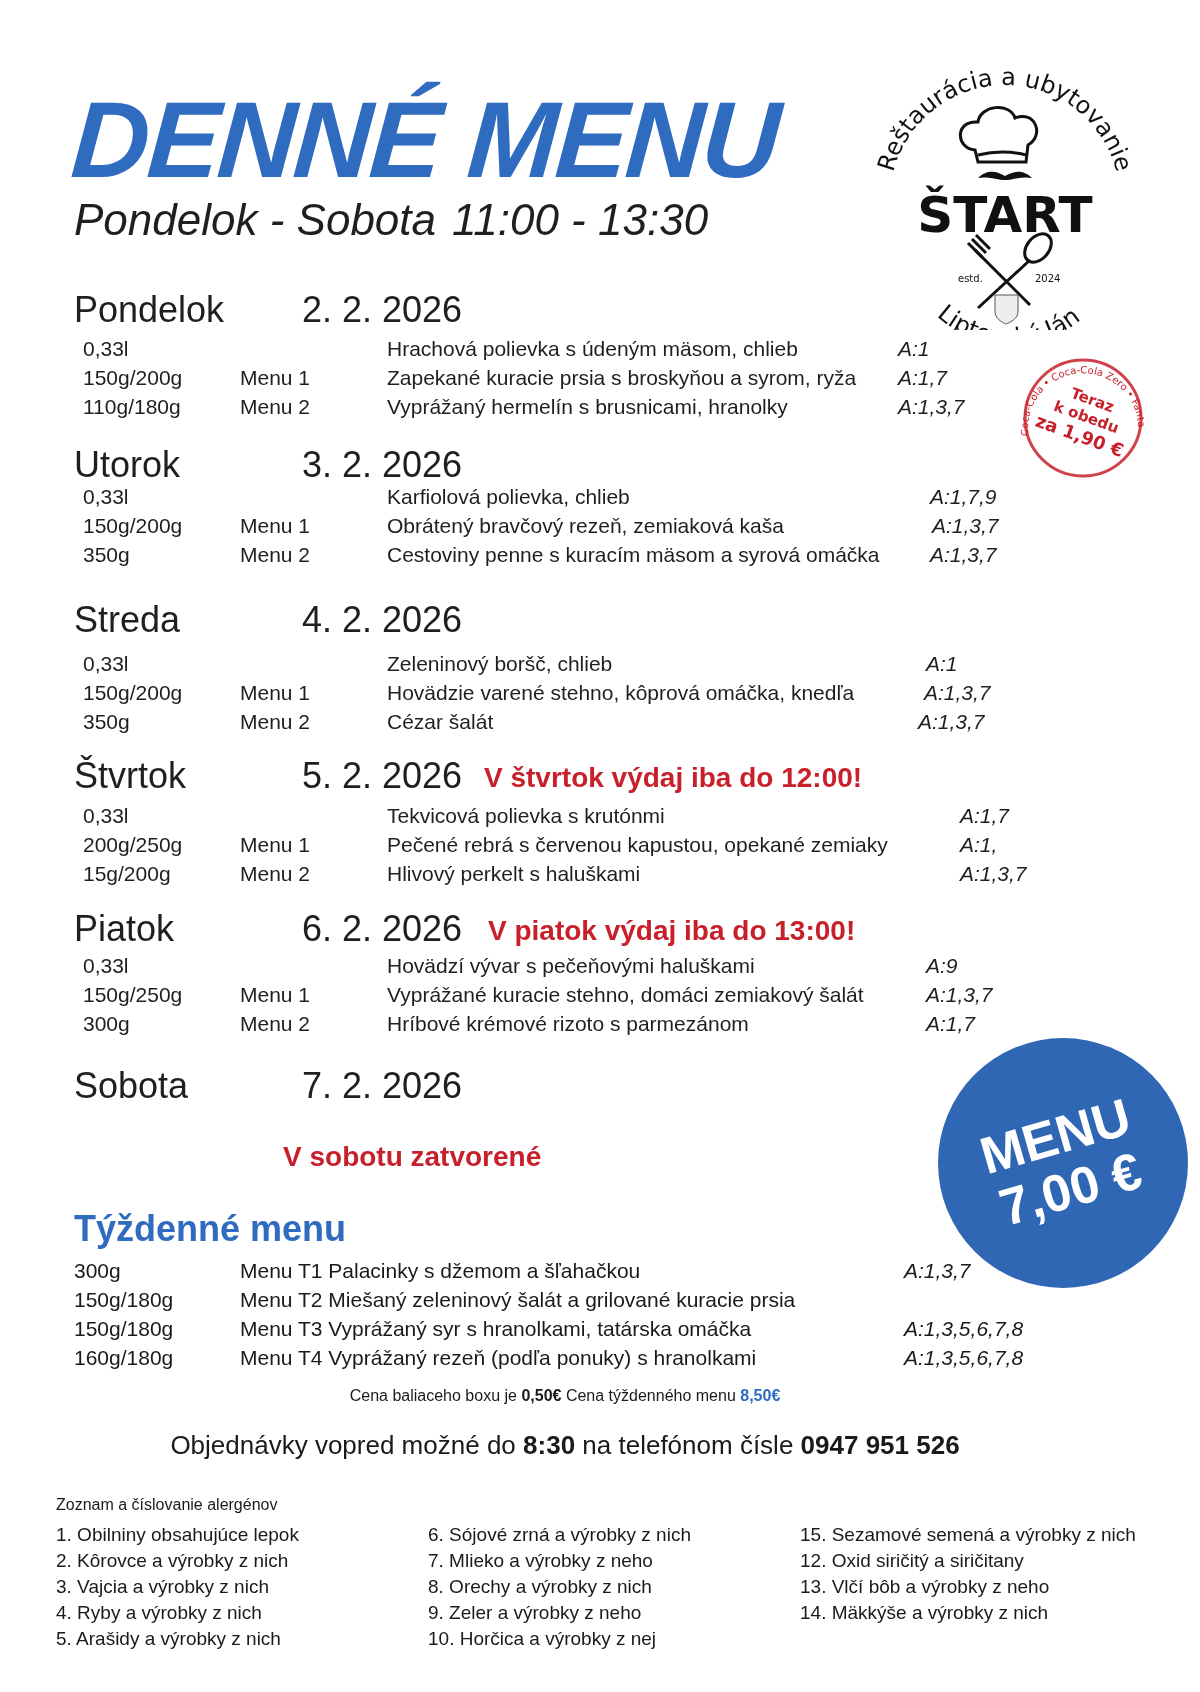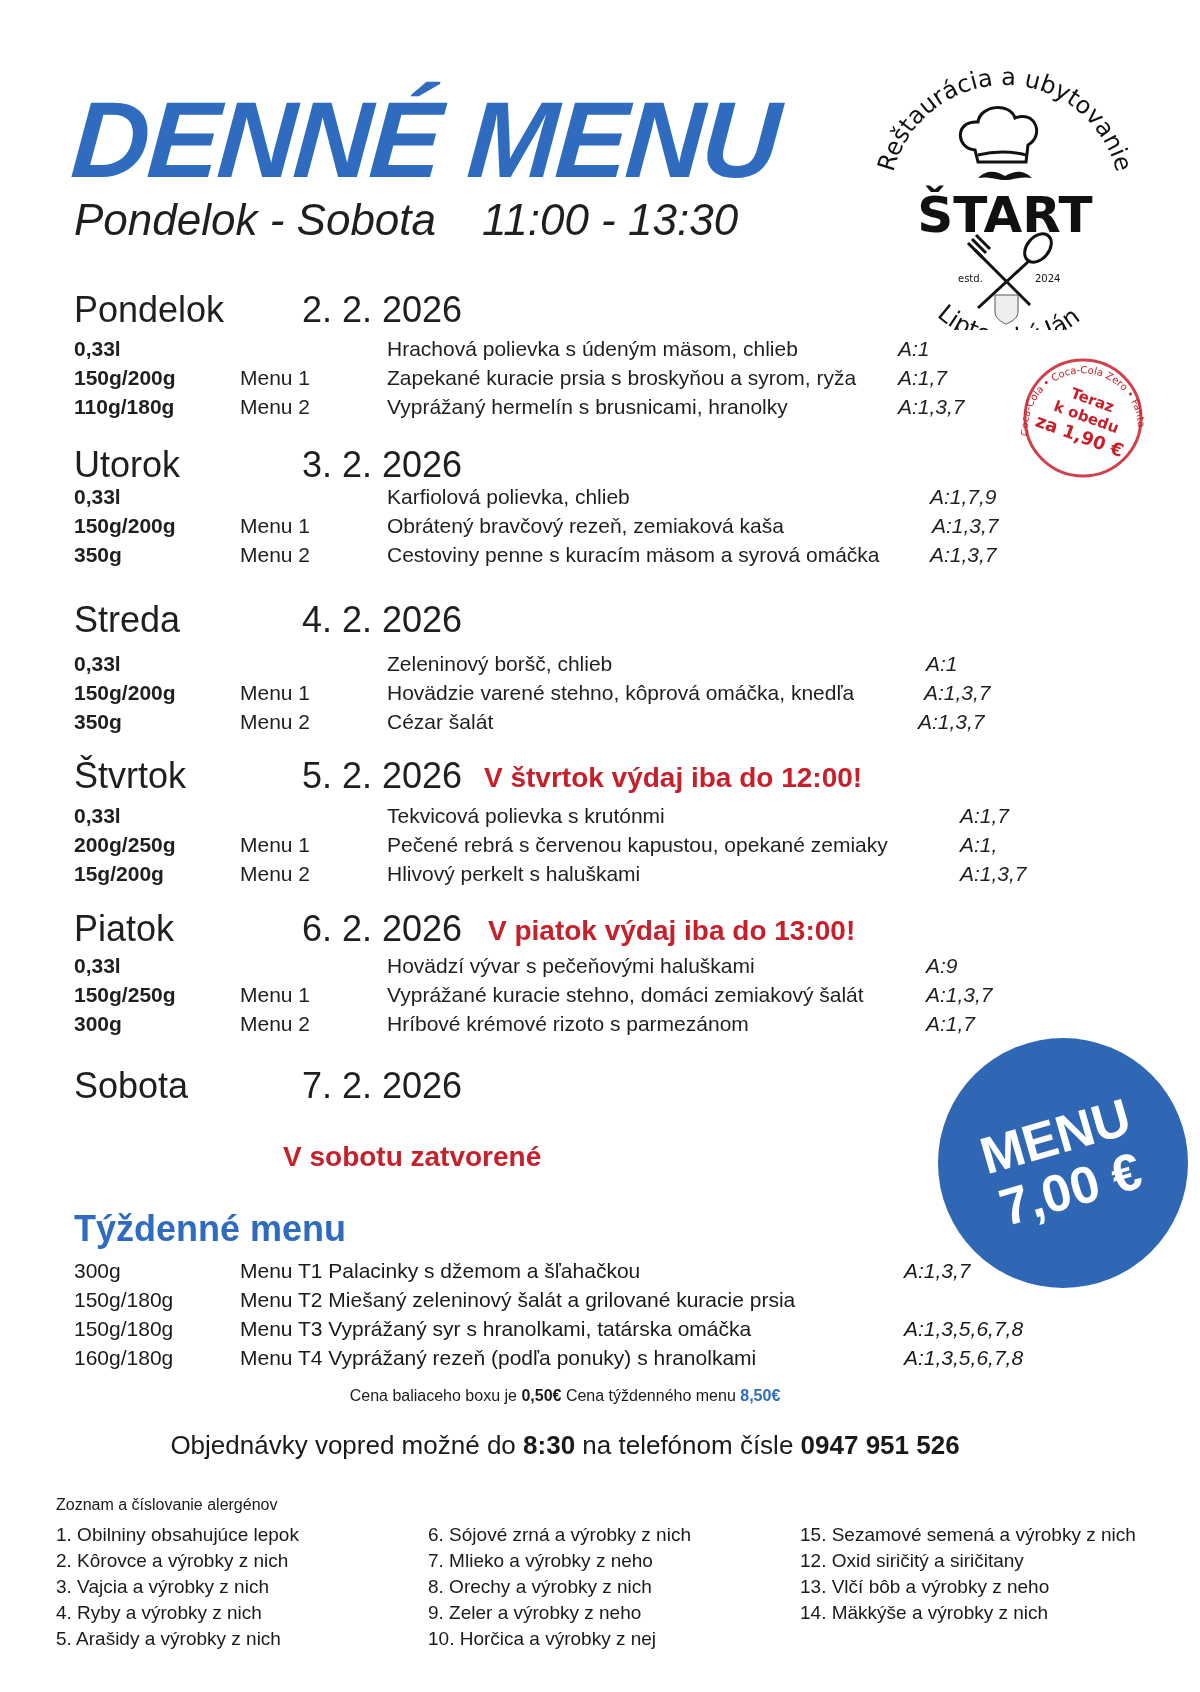--- a/index.html
+++ b/index.html
@@ -1,25 +1,25 @@
 <!DOCTYPE html>
 <html><head>
 <meta charset="utf-8">
 <style>
   html, body { margin:0; padding:0; background:#fff; }
   body { width:1200px; height:1692px; position:relative; overflow:hidden; font-family:"Liberation Sans", sans-serif; color:#1a1a1a; }
   .abs { position:absolute; }
   .title { left:72px; top:86px; font-size:108px; font-weight:900; font-style:italic; color:#2f6bbf; letter-spacing:-2px; line-height:1; transform:skewX(-4deg); }
   .subtitle { left:74px; top:198px; font-size:44px; font-style:italic; color:#1f1f1f; line-height:1; }
-  .subtitle .hours { margin-left:46px; }
+  .subtitle .hours { margin-left:16px; }
   .day-head { position:absolute; left:74px; font-size:36px; color:#1f1f1f; line-height:1; }
   .day-head .date { position:absolute; left:228px; white-space:nowrap; }
   .day-head .note { position:absolute; white-space:nowrap; color:#c8202b; font-size:28px; font-weight:bold; top:6px; }
   .row { position:absolute; left:74px; font-size:21px; line-height:1; white-space:nowrap; color:#1f1f1f; }
-  .row .w { position:absolute; left:0;font-weight:bold; }
+  .row .w { position:absolute; left:9px; }
   .row .m { position:absolute; left:166px; }
   .row .d { position:absolute; left:313px; }
   .row .a { position:absolute; font-style:italic; }
   .closed { left:283px; top:1141px; font-size:28px; color:#c8202b; font-weight:bold; }
   .weekly-title { left:74px; top:1208px; font-size:36px; color:#2f6bbf; font-weight:bold; }
   .wrow { position:absolute; left:74px; font-size:21px; white-space:nowrap; line-height:1; }
   .wrow .w { position:absolute; left:0; }
   .wrow .d { position:absolute; left:166px; }
   .wrow .a { position:absolute; left:830px; font-style:italic; }
   .info { position:absolute; left:0; width:1130px; text-align:center; font-size:16px; white-space:nowrap; }

